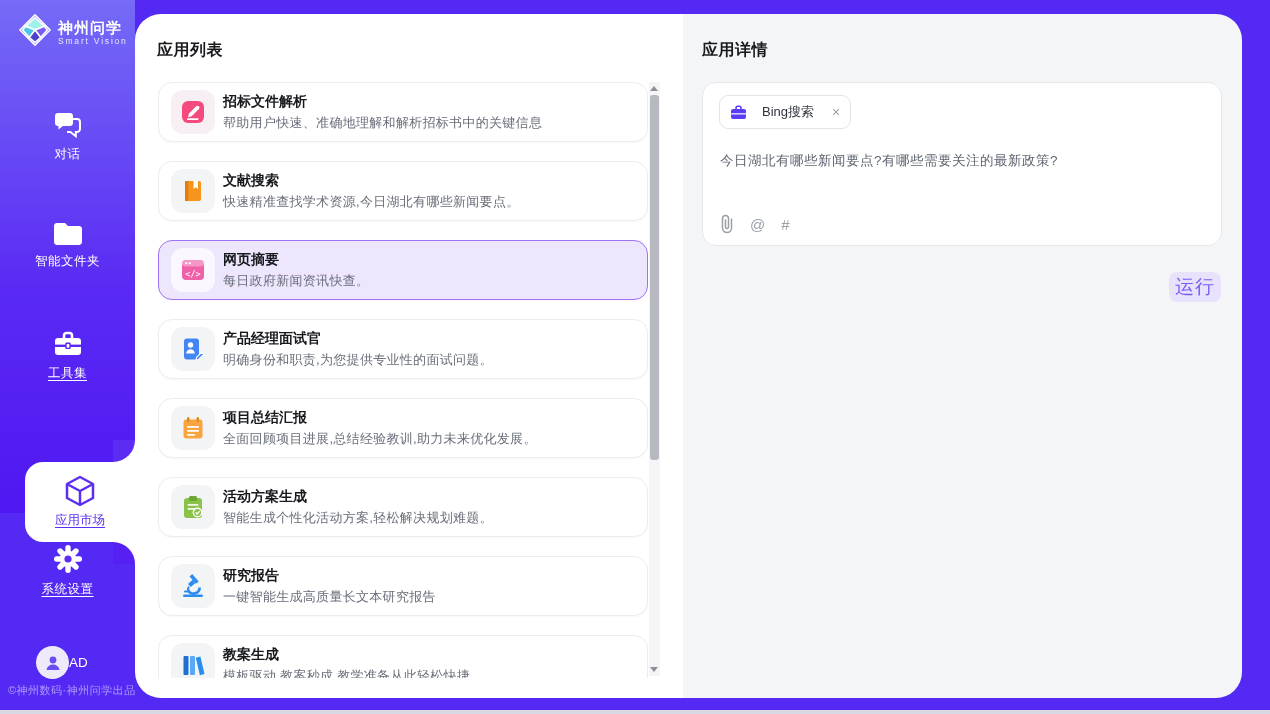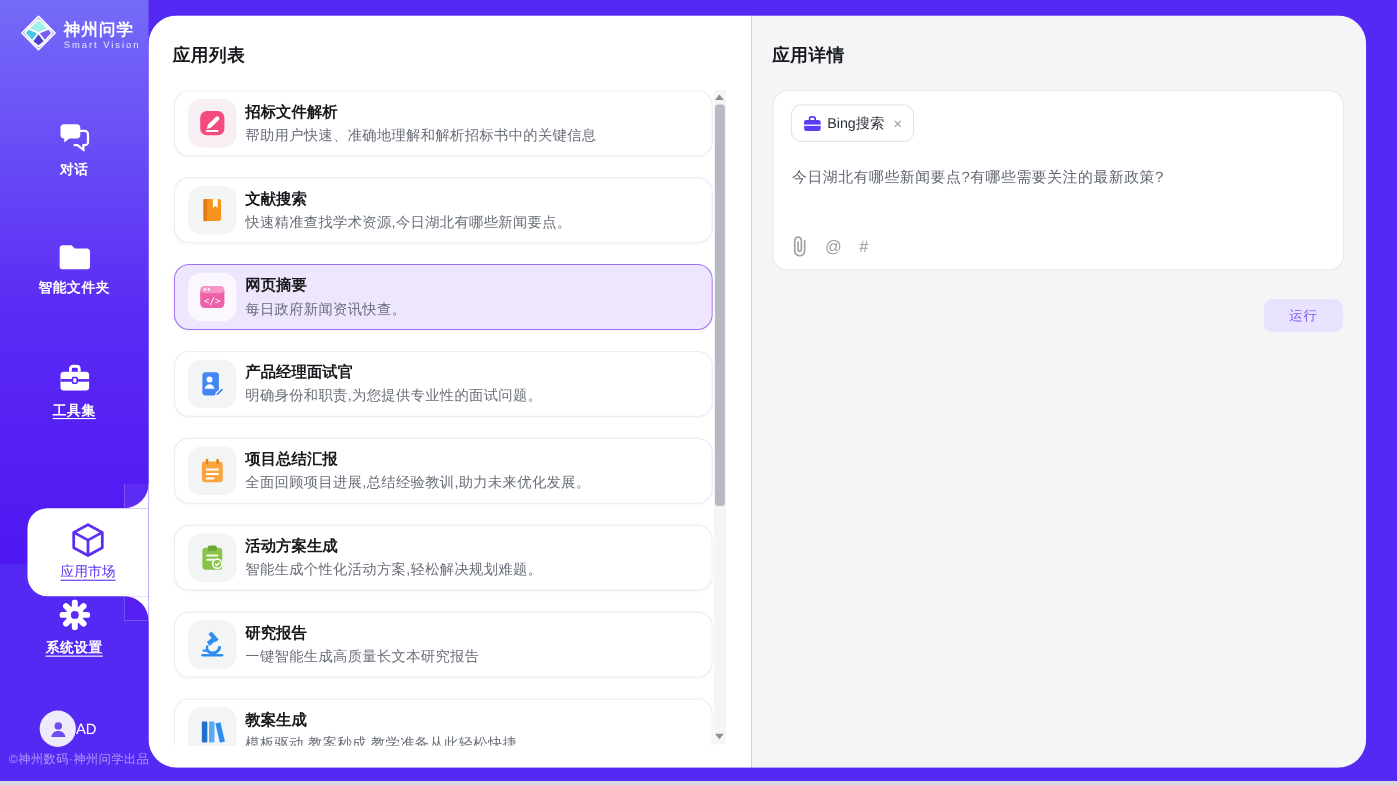--- a/index.html
+++ b/index.html
@@ -10,21 +10,21 @@
   }
   
   .bottom-strip{position:absolute;left:0;right:0;bottom:0;height:4px;background:#d8d8e2;}
   
   .sidebar{position:absolute;left:0;top:0;width:135px;height:513px;
     background:linear-gradient(180deg,#756bf7 0%,#5a2af4 56%,#4f17f2 100%);}
   .logo{position:absolute;left:18px;top:13px;display:flex;align-items:center;gap:6px;}
   .logo-cn{font-size:15px;font-weight:bold;color:#fff;letter-spacing:1px;line-height:17px;}
   .logo-en{font-size:8.5px;color:#e9e6ff;letter-spacing:1.8px;line-height:10px;}
   .nav-item{position:absolute;left:0;width:135px;display:flex;flex-direction:column;
-    align-items:center;gap:8px;color:#fff;cursor:pointer;font-weight:bold;}
+    align-items:center;gap:8px;color:#fff;cursor:pointer;}
   .nav-item .nav-label{font-size:12.5px;color:#fff;letter-spacing:.5px;}
   .nav-item.u .nav-label{text-decoration:underline;text-underline-offset:3px;}
   .nav-pos-0{top:111px;} .nav-pos-1{top:221px;} .nav-pos-2{top:330px;} .nav-pos-4{top:545px;}
   .nav-bubble{position:absolute;left:25px;top:420px;width:110px;height:80px;
     background:#fff;border-radius:18px 0 0 18px;margin-top:42px;}
   .nav-bubble .nav-active{position:absolute;inset:0;display:flex;flex-direction:column;
     align-items:center;justify-content:center;gap:5px;cursor:pointer;}
   .nav-bubble .nav-label{font-size:12.5px;color:#5b2ff0;text-decoration:underline;text-underline-offset:3px;}
   .fillet{position:absolute;right:0;width:22px;height:22px;background:#fff;}
   .fillet.top{top:-22px;} .fillet.bottom{bottom:-22px;}
@@ -60,30 +60,30 @@
   .scrollbar{position:absolute;right:23px;top:68px;width:11px;height:594px;background:#f5f5f7;}
   .sb-arrow{position:absolute;left:0;width:0;height:0;border-left:4.5px solid transparent;
     border-right:4.5px solid transparent;margin-left:1px;}
   .sb-arrow.up{top:4px;border-bottom:5px solid #8a8f98;}
   .sb-arrow.down{bottom:4px;border-top:5px solid #8a8f98;}
   .sb-thumb{position:absolute;left:1px;width:9px;top:13px;height:365px;background:#b6b9bf;border-radius:3px;}
   
   .detail-card{position:absolute;left:19px;top:68px;width:520px;height:164px;background:#fff;
     border:1px solid #e7e8ec;border-radius:14px;box-sizing:border-box;}
   .tool-tag{position:absolute;left:16px;top:12px;height:32px;border:1px solid #e3e4e8;
-    border-radius:9px;display:flex;align-items:center;padding:0 10px;gap:5px;background:#fff;cursor:default;}
+    border-radius:9px;display:flex;align-items:center;padding:0 10px;gap:15px;background:#fff;cursor:default;}
   .tag-label{font-size:13px;color:#2f343c;}
   .tag-close{font-size:14px;color:#9aa0a8;margin-left:3px;cursor:pointer;line-height:1;}
   .query-text{position:absolute;left:17px;top:68px;width:480px;font-size:13.5px;color:#5f6571;
     letter-spacing:.5px;line-height:20px;}
   .attach-row{position:absolute;left:17px;top:131px;display:flex;gap:16px;align-items:center;color:#9aa0a8;}
   .attach-row .txt-ic{font-size:15px;cursor:pointer;}
   .attach-row .svg-ic{cursor:pointer;display:flex;}
-  .run-btn{position:absolute;right:21px;top:258px;width:72px;height:30px;background:#e9e2fc;
-    color:#7b5af8;font-size:12px;border:none;border-radius:8px;display:flex;align-items:center;
+  .run-btn{position:absolute;right:21px;top:258px;width:52px;height:30px;background:#e9e2fc;
+    color:#7b5af8;font-size:19px;border:none;border-radius:8px;display:flex;align-items:center;
     justify-content:center;cursor:pointer;letter-spacing:1px;}
 </style>
 </head>
 <body>
 
 <div class="sidebar">
   <div class="logo">
     <span>
       <svg width="34" height="34" viewBox="0 0 36 36">
         <g stroke="#fff" stroke-width="1.6" stroke-linejoin="round">

